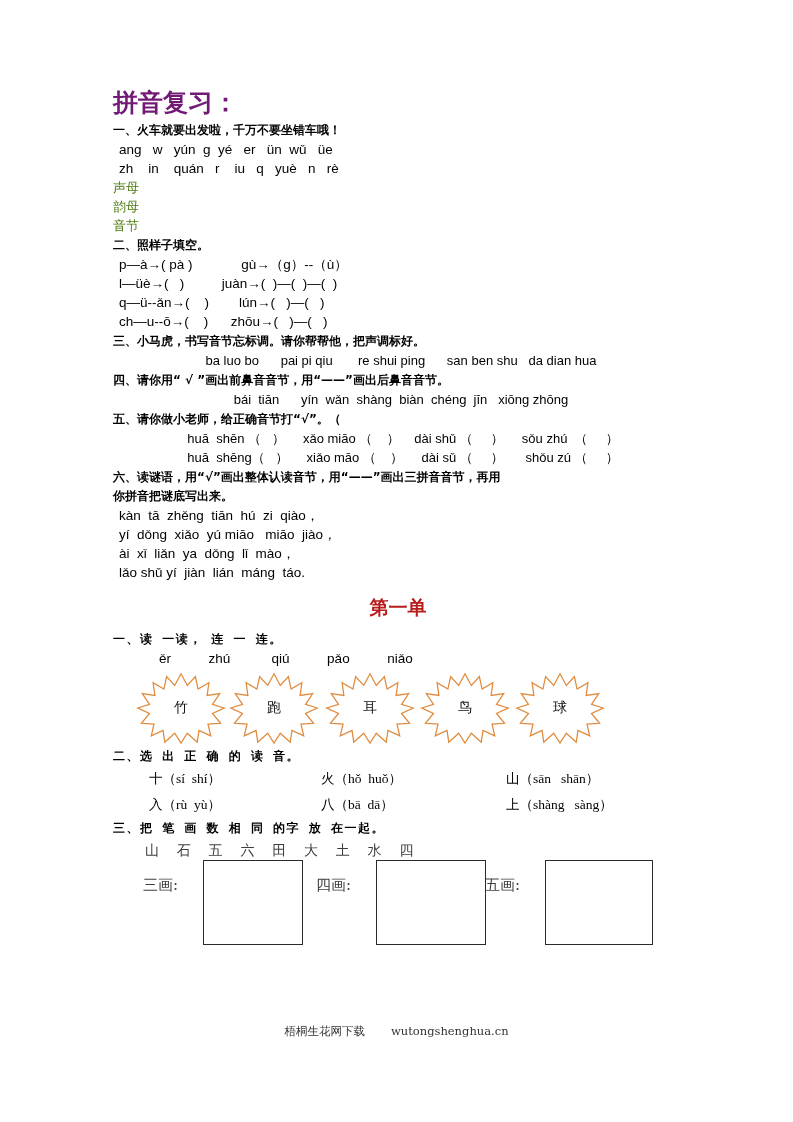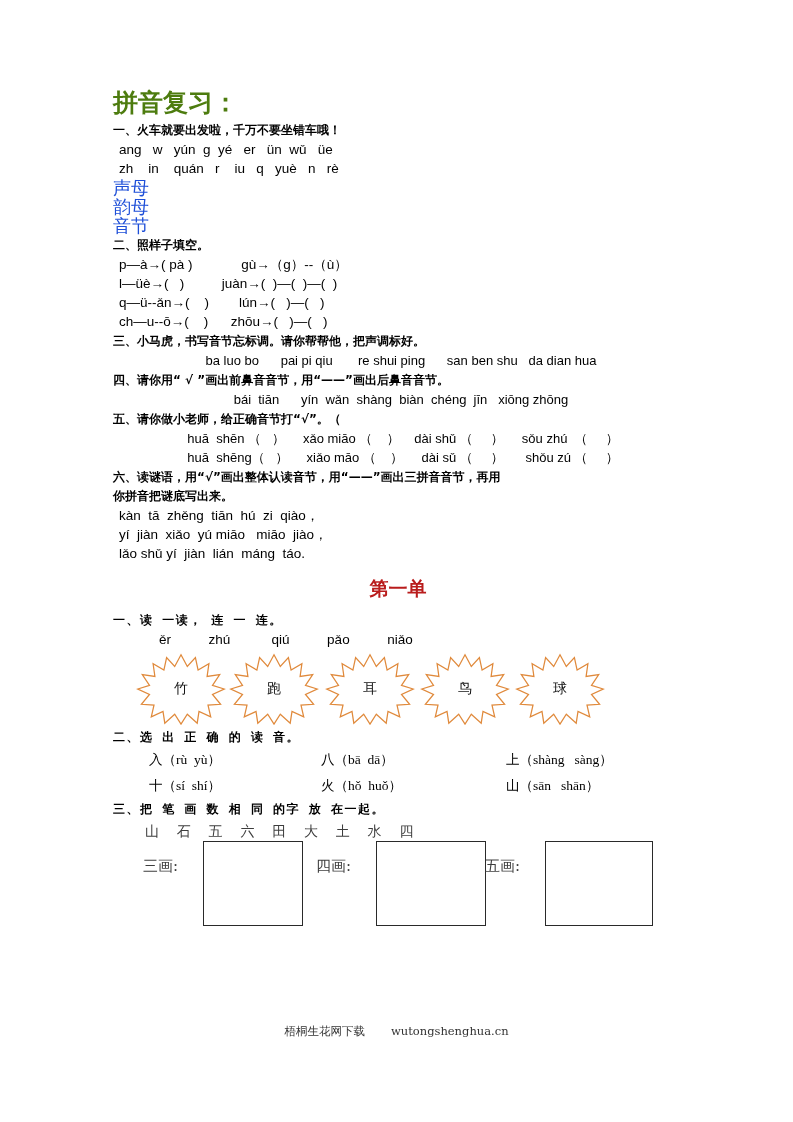--- a/index.html
+++ b/index.html
@@ -23,21 +23,21 @@
   }
   .content {
     position: absolute;
     left: 113px;
     top: 88px;
     width: 570px;
   }
 
   
   .title-red {
-    color: #4d7c0f;
+    color: #701a75;
     font-family: "DejaVu Sans", "Liberation Sans", sans-serif;
     font-weight: bold;
     font-size: 25px;
     line-height: 30px;
     letter-spacing: 0px;
     margin: 0 0 3px 0;
   }
   .unit-red {
     color: #b91c1c;
     font-family: "DejaVu Serif", "Liberation Serif", serif;
@@ -70,23 +70,23 @@
   .pline.small {
     font-size: 13px;
     text-align: center;
   }
   .indent-1 { padding-left: 6px; }
   .indent-2 { padding-left: 10px; }
   .indent-3 { padding-left: 46px; }
 
   .cn-gray {
     font-family: "DejaVu Serif", "Liberation Serif", serif;
-    font-size: 18px;
+    font-size: 13px;
     line-height: 19px;
-    color: #1d4ed8;
+    color: #4d7c0f;
   }
 
   
   .star-row {
     position: relative;
     height: 74px;
     margin: 4px 0 0 0;
   }
   .star {
     position: absolute;
@@ -189,21 +189,22 @@
     <div class="q-head">四、请你用“ √ ”画出前鼻音音节，用“——”画出后鼻音音节。</div>
     <div class="pline small indent-1">bái  tiān      yín  wǎn  shàng  biàn  chéng  jīn   xiōng zhōng</div>
 
     <div class="q-head">五、请你做小老师，给正确音节打“√”。（</div>
     <div class="pline small indent-2">huā  shēn （   ）     xǎo miāo （    ）    dài shǔ （     ）     sǒu zhú  （     ）</div>
     <div class="pline small indent-2">huā  shēng（   ）     xiǎo māo （    ）     dài sǔ （     ）      shǒu zú （     ）</div>
 
     <div class="q-head">六、读谜语，用“√”画出整体认读音节，用“——”画出三拼音音节，再用</div>
     <div class="q-head">你拼音把谜底写出来。</div>
     <div class="pline indent-1">kàn  tā  zhěng  tiān  hú  zi  qiào，</div>
-    <div class="pline indent-1">yí  jiàn  xiǎo  yú miāo   miāo  jiào，</div>
+    <div class="pline indent-1">yí  dǒng  xiǎo  yú miāo   miāo  jiào，</div>
+    <div class="pline indent-1">ài  xǐ  liǎn  ya  dǒng  lǐ  mào，</div>
     <div class="pline indent-1">lǎo shǔ yí  jiàn  lián  máng  táo.</div>
 
     <div class="unit-red"><span>第一单</span></div>
 
     <div class="q-head sp">一、读 一读， 连 一 连。</div>
 
     <div class="pline indent-3"><span>ěr</span><span>          </span><span>zhú</span><span>           </span><span>qiú</span><span>          </span><span>pǎo</span><span>          </span><span>niǎo</span></div>
 
     <div class="star-row">
       <div class="star" style="left:22px;">
@@ -232,22 +233,22 @@
       </div>
       <div class="star" style="left:401px;">
         <svg width="92" height="72" viewBox="0 0 100 80">
           <polygon points="50,2 57,15 66,5 69,19 81,12 79,26 93,24 85,36 98,40 85,46 94,57 80,58 83,71 70,65 68,78 57,68 50,79 43,68 32,78 30,65 17,71 20,58 6,57 15,46 2,40 15,36 7,24 21,26 19,12 31,19 34,5 43,15" fill="none" stroke="#E08A3C" stroke-width="1.4" stroke-linejoin="miter"></polygon>
         </svg>
         <span class="glyph">球</span>
       </div>
     </div>
 
     <div class="q-head sp">二、选 出   正   确 的 读 音。</div>
+    <div class="choice-row"><span class="choice-cell" style="width:172px">十（sí  shí）</span><span class="choice-cell" style="width:185px">火（hǒ  huǒ）</span><span class="choice-cell">山（sān   shān）</span></div>
     <div class="choice-row"><span class="choice-cell" style="width:172px">入（rù  yù）</span><span class="choice-cell" style="width:185px">八（bā  dā）</span><span class="choice-cell">上（shàng   sàng）</span></div>
-    <div class="choice-row"><span class="choice-cell" style="width:172px">十（sí  shí）</span><span class="choice-cell" style="width:185px">火（hǒ  huǒ）</span><span class="choice-cell">山（sān   shān）</span></div>
 
     <div class="q-head sp">三、把 笔 画 数 相   同 的字  放  在一起。</div>
     <div class="charlist">山    石    五    六    田    大    土    水    四</div>
 
     <div class="boxes">
       <div class="box-label" style="left:30px;">三画:</div>
       <div class="box" style="left:90px;  top:-8px; width:98px; height:83px;"></div>
 
       <div class="box-label" style="left:203px;">四画:</div>
       <div class="box" style="left:263px; top:-8px; width:108px; height:83px;"></div>

